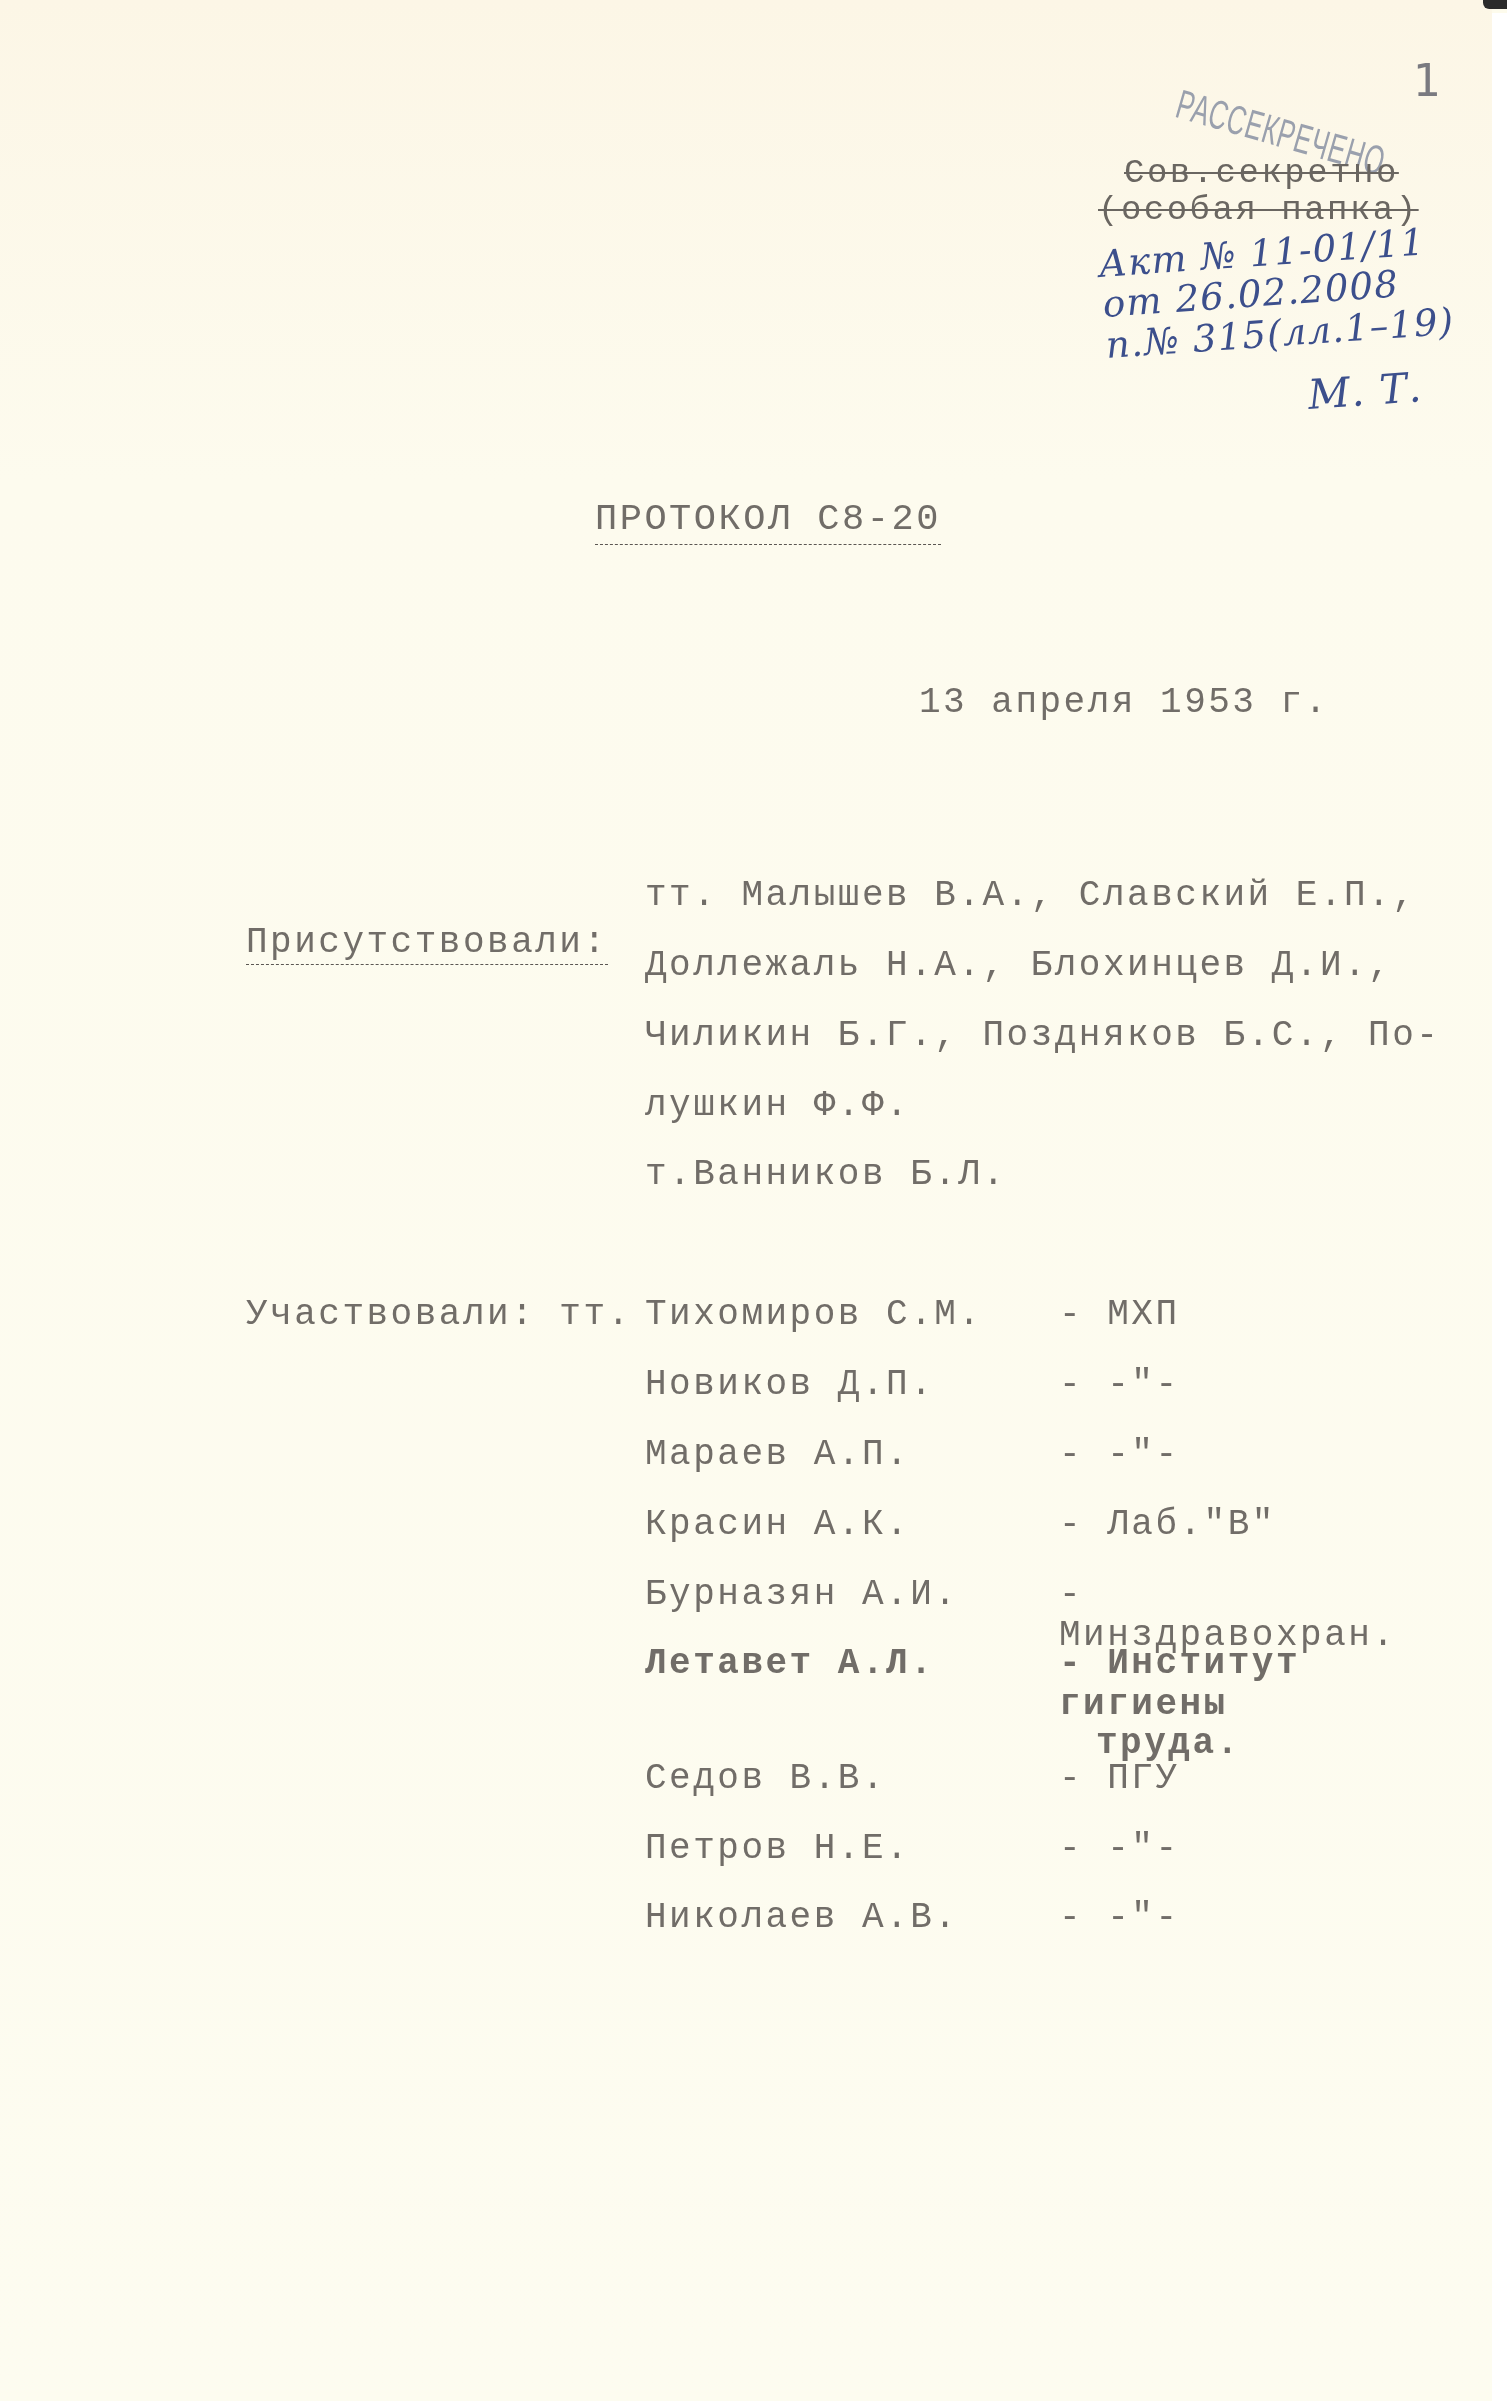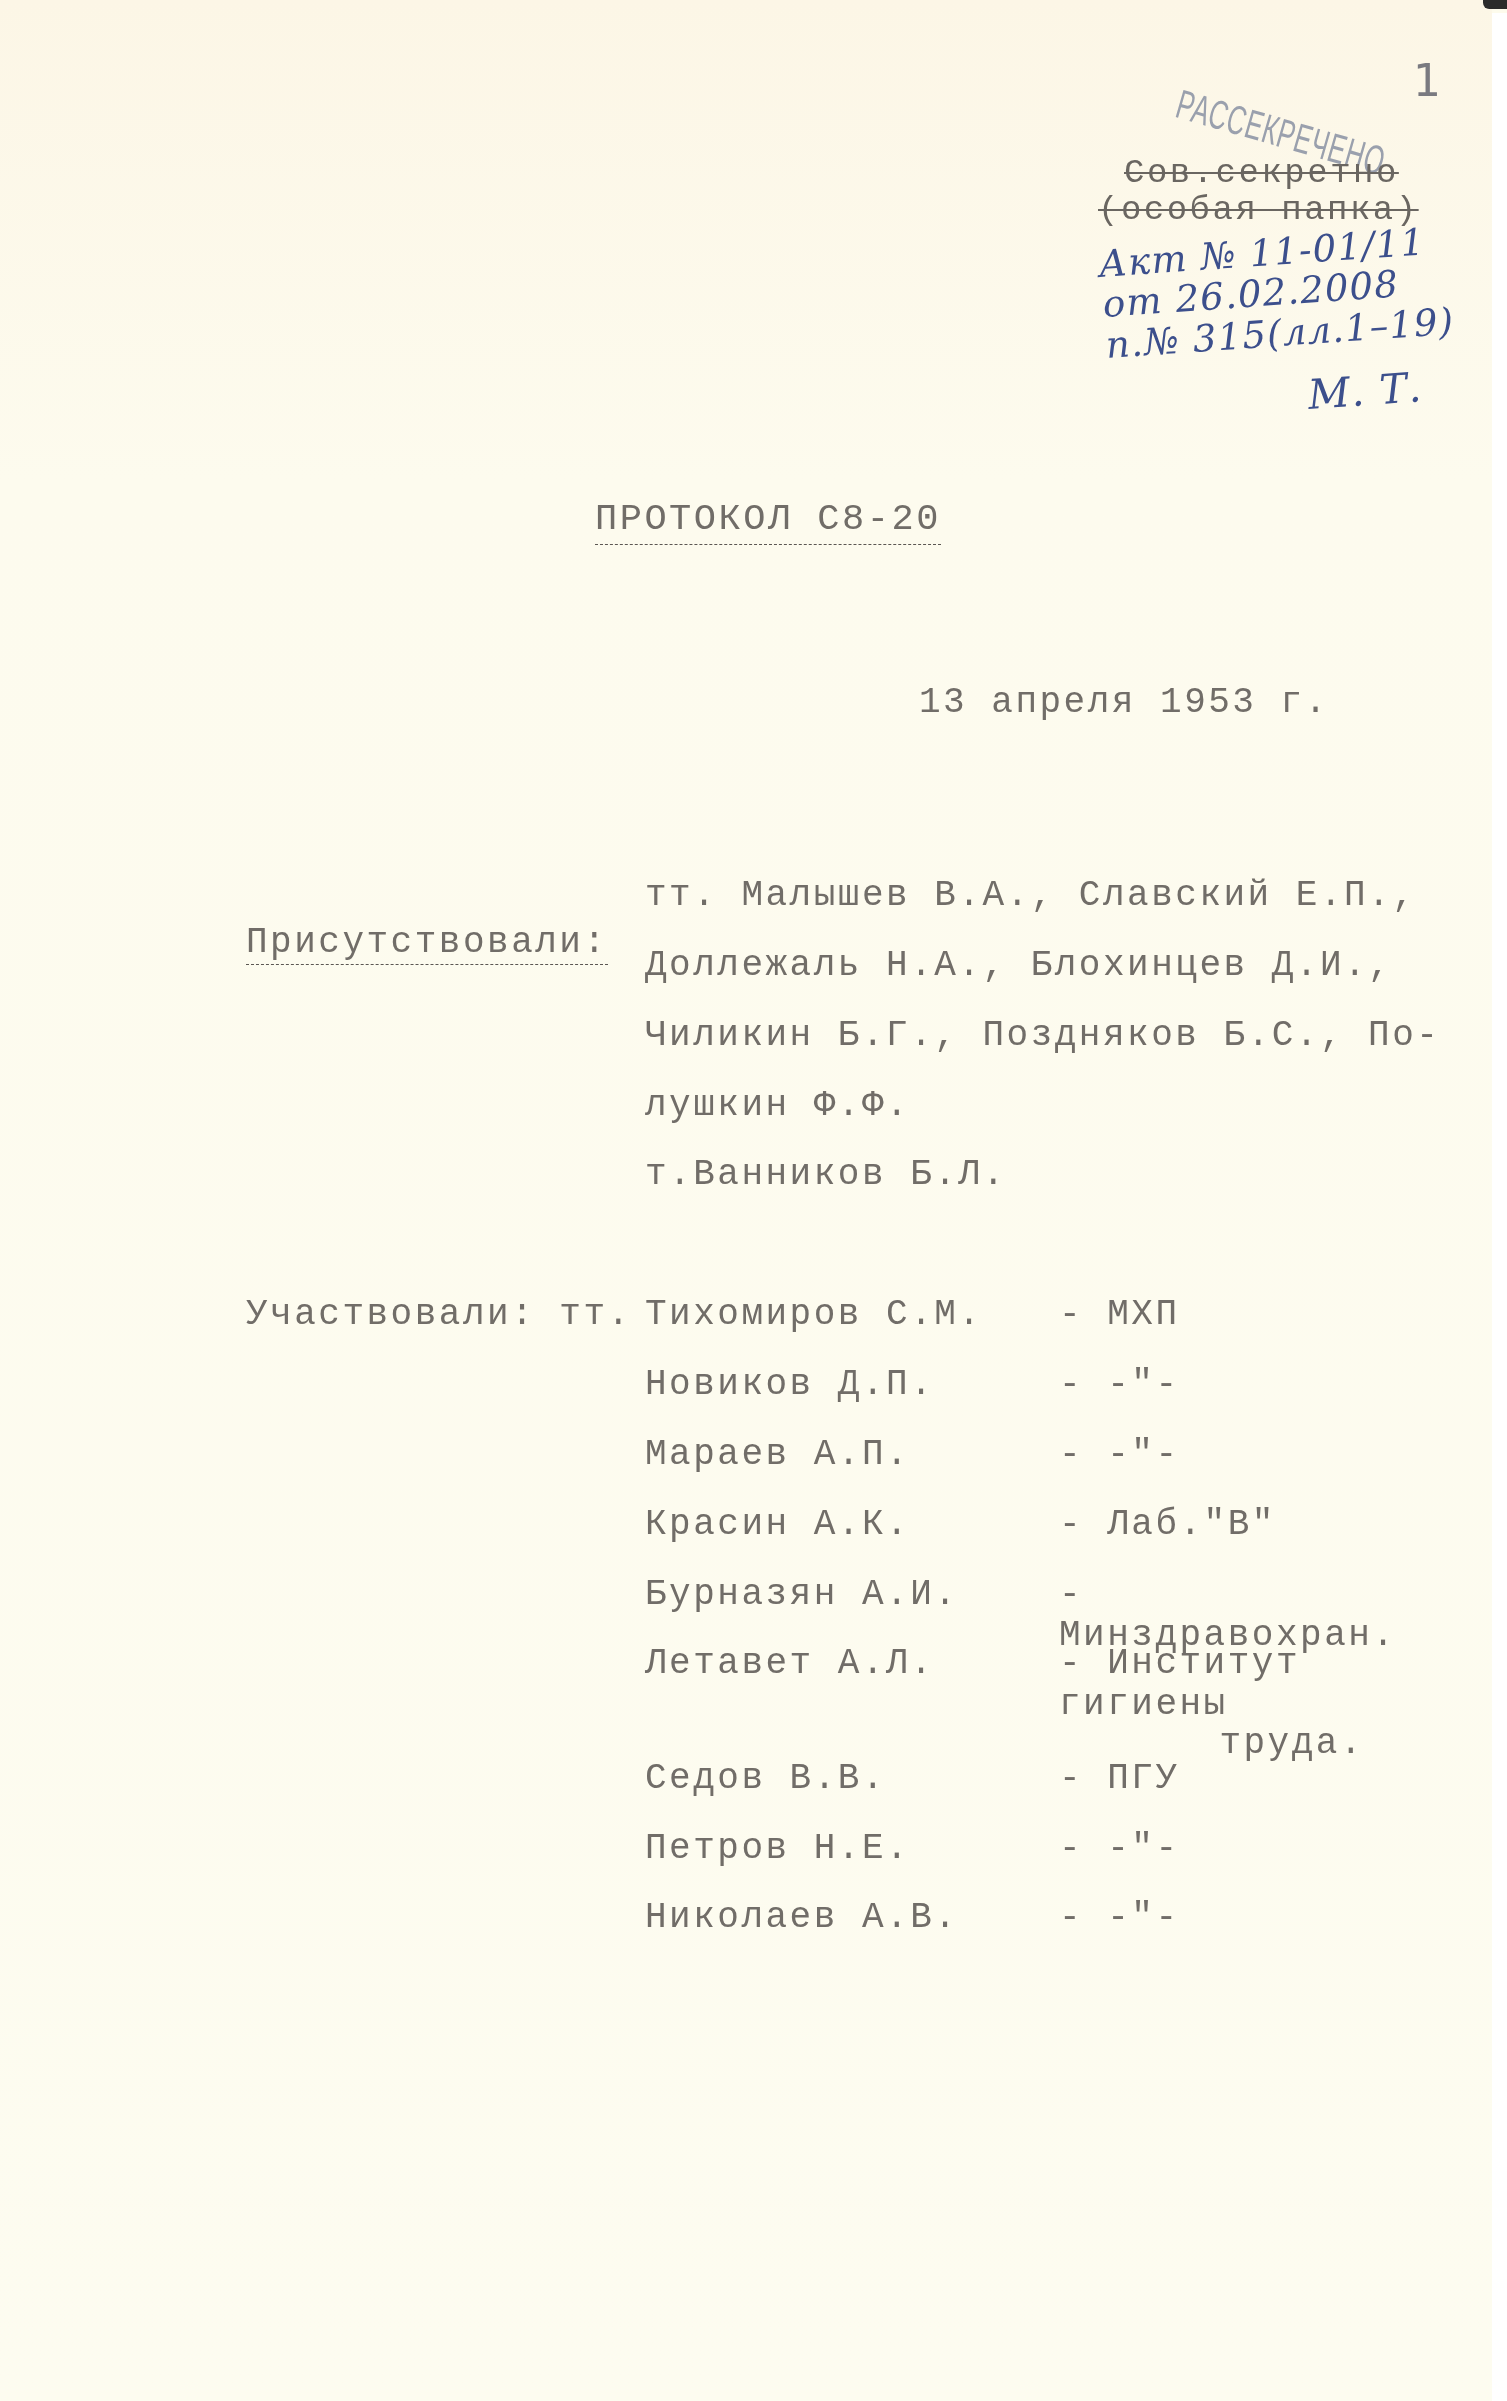--- a/index.html
+++ b/index.html
@@ -26,21 +26,21 @@
   }
   .hand {
     font-family: "DejaVu Serif", "Liberation Serif", serif;
     font-style: italic; font-size: 37px; color: #3c4f8c; letter-spacing: 1.2px;
     transform: rotate(-4deg); transform-origin: left center;
   }
   .pagenum { font-family: "DejaVu Sans", sans-serif; font-size: 44px; color: #7a7a80; }
   .row { position: absolute; left: 0; width: 1364px; height: 44px; }
   .name { position: absolute; left: 645px; }
   .org { position: absolute; left: 1059px; }
-  .line2 { display: block; margin-left: 37px; line-height: 37px; text-align: right; }
+  .line2 { display: block; margin-left: 37px; line-height: 37px; }
 </style>
 </head>
 <body>
 
 <div class="paper"></div>
 <div class="right-strip"></div>
 <div class="top-edge"></div>
 
 <div class="abs pagenum" style="left:1413px; top:55px;">1</div>
 
@@ -80,21 +80,21 @@
   <span class="org">- -"-</span>
 </div>
 <div class="row type" style="top:1504px;">
   <span class="name">Красин А.К.</span>
   <span class="org">- Лаб."В"</span>
 </div>
 <div class="row type" style="top:1574px;">
   <span class="name">Бурназян А.И.</span>
   <span class="org">- Минздравохран.</span>
 </div>
-<div class="row type" style="top:1643px; height:81px;">
+<div class="row type" style="top:1643px; height:81px;font-weight:bold;">
   <span class="name">Летавет А.Л.</span>
   <span class="org">
     <span>- Институт гигиены</span>
     <span class="line2">труда.</span>
   </span>
 </div>
 <div class="row type" style="top:1758px;padding-left:21px;">
   <span class="name">Седов В.В.</span>
   <span class="org">- ПГУ</span>
 </div>

